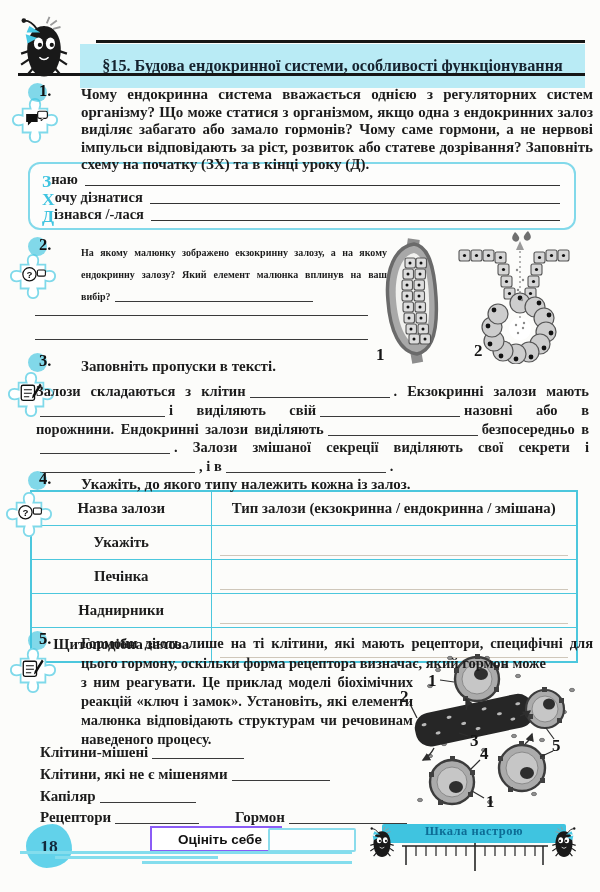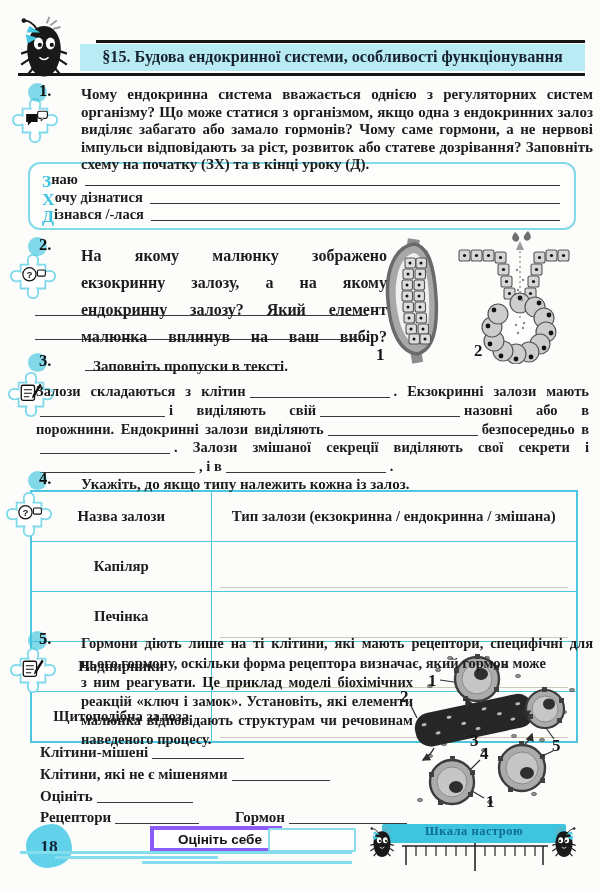--- a/index.html
+++ b/index.html
@@ -6,21 +6,21 @@
     --accent:#3fc4e0; --highlight:#b9ebf5; --title-text:#16232f;
     --table-border:#4cc7dd; --band-text:#0d6c95; --blob:#62d2ea; --ink:#1c1c1c;
   }
   *{box-sizing:border-box;}
   body{margin:0;background:#888;font-family:"Liberation Serif","DejaVu Serif",serif;}
   #canvas{position:relative;width:600px;height:892px;background:#fcfcfa;margin:0 auto;overflow:hidden;color:var(--ink);}
   
   .mascot{position:absolute;left:16px;top:16px;z-index:3;}
   .rule-top{position:absolute;left:96px;top:40px;width:489px;height:2.5px;background:#161616;}
   .rule-bottom{position:absolute;left:18px;top:73px;width:567px;height:3px;background:#161616;}
-  .title-band{position:absolute;left:80px;top:44px;width:505px;height:27px;background:var(--highlight);
+  .title-band{position:absolute;left:80px;top:44px;width:505px;height:44px;background:var(--highlight);
     display:flex;align-items:center;justify-content:center;}
   .title-band .title{font-weight:700;font-size:16.2px;color:var(--title-text);white-space:nowrap;}
   
   .badge{position:absolute;left:28px;width:40px;height:20px;z-index:2;}
   .badge .dot{position:absolute;left:0;top:1px;width:19px;height:19px;border-radius:50%;background:var(--accent);opacity:.65;}
   .badge b{position:absolute;left:11px;top:-1px;font-size:16.5px;color:#111;}
   .picon{position:absolute;z-index:1;}
   .qglyph{font:700 11px "Liberation Sans",sans-serif;text-anchor:middle;fill:#111;}
   
   .qtext{position:absolute;margin:6px;font-weight:700;font-size:15px;line-height:17.6px;text-align:justify;color:var(--ink);z-index:2;}
@@ -28,35 +28,35 @@
   .ansline{position:absolute;height:1px;border-bottom:1.5px solid #3a3a3a;}
   
   .zhd{position:absolute;left:28px;top:162px;width:548px;height:68px;border:2.2px solid #82d9ea;border-radius:12px;
     padding:7px 14px 5px 12px;display:flex;flex-direction:column;justify-content:space-between;background:#fdfdfc;}
   .zrow{display:flex;align-items:flex-end;height:18px;font-weight:700;font-size:14.5px;}
   .zinit{color:var(--accent);font-size:17.5px;line-height:14px;font-weight:700;}
   .zline{flex:1;border-bottom:1.5px solid #333;margin-left:7px;margin-bottom:2px;}
   
   .gland-table{position:absolute;left:30px;top:490px;width:548px;border-collapse:collapse;table-layout:fixed;
     border:2.4px solid var(--table-border);font-weight:700;font-size:14.8px;}
-  .gland-table th,.gland-table td{border:1.6px solid var(--table-border);text-align:center;padding:16px 4px;}
+  .gland-table th,.gland-table td{border:1.6px solid var(--table-border);text-align:center;padding:8px 4px;}
   .gland-table th{height:21px;}
   .gland-table td{height:19.5px;}
   .gland-table .ans{position:relative;}
   .gland-table .ans::after{content:'';position:absolute;left:8px;right:8px;bottom:3px;border-bottom:1px solid #cfc7ba;}
   
   .f5{position:absolute;left:40px;font-weight:700;font-size:15px;white-space:nowrap;z-index:2;}
   
   .fig{position:absolute;z-index:1;}
   .figlabel2{font:700 17px "Liberation Serif",serif;fill:#161616;}
   
   .page-blob{position:absolute;left:26px;top:824px;width:46px;height:44px;background:var(--blob);
     border-radius:58% 42% 55% 45% / 50% 58% 42% 50%;display:flex;align-items:center;justify-content:center;
     font-weight:700;font-size:17.5px;color:#13293b;}
-  .selfcheck-label{position:absolute;left:150px;top:826px;width:132px;height:26px;border:4px solid #8b5cf6;background:#fff;
+  .selfcheck-label{position:absolute;left:150px;top:826px;width:132px;height:26px;border:2px solid #8b5cf6;background:#fff;
     display:flex;align-items:center;justify-content:center;font:700 13.5px "Liberation Sans",sans-serif;color:#111;padding-left:8px;}
   .selfcheck-input{position:absolute;left:268px;top:828px;width:88px;height:24px;border:2px solid #8adcec;background:#fdfdfd;border-radius:2px;}
   .decor-line{position:absolute;height:2.5px;background:#84dded;}
   .mood{position:absolute;left:368px;top:818px;width:212px;height:68px;}
   .mood-band{position:absolute;left:14px;top:6px;width:184px;height:19px;background:var(--accent);border-radius:2px;
     display:flex;align-items:flex-start;justify-content:center;z-index:1;}
   .mood-band span{font-weight:700;font-size:12.5px;color:var(--band-text);letter-spacing:.5px;}
   .mood-beetle{position:absolute;top:8px;z-index:2;}
   .mood-ruler{position:absolute;left:32px;top:25px;z-index:0;}
 </style>
@@ -129,21 +129,21 @@
   <div class="badge" style="top:236px">
       <i class="dot"></i>
       <b>2.</b>
     </div>
   <svg class="picon" style="left:10px;top:252px" width="46" height="50" viewBox="-2 2 52 54">
     <path d="M10,15 h9 c-2.5,-7 0.5,-11 5,-11 c4.5,0 7.5,4 5,11 h9 v8 c7,-2.5 11,0.5 11,5 c0,4.5 -4,7.5 -11,5 v9 h-9 c2.5,7 -0.5,11 -5,11 c-4.5,0 -7.5,-4 -5,-11 h-9 v-9 c-7,2.5 -11,-0.5 -11,-5 c0,-4.5 4,-7.5 11,-5 z" fill="#fff" stroke="#7fd9ea" stroke-width="2"></path>
     <circle cx="20" cy="26" r="7.5" fill="#fff" stroke="#111" stroke-width="1.4"></circle>
     <text class="qglyph" x="20" y="30">?</text>
     <rect x="29" y="21" width="9" height="7" rx="1.5" fill="#fff" stroke="#111" stroke-width="1.2"></rect>
   </svg>
-  <p class="qtext" style="left:75px;top:236px;width:306px;font-size:16px;line-height:27px"><span>На якому малюнку зображено екзокринну залозу, а на якому ендокринну залозу? Який елемент малюнка вплинув на ваш вибір?</span><span class="bl" style="width:198px"></span></p>
+  <p class="qtext" style="left:75px;top:236px;width:306px;font-size:10px;line-height:22px"><span>На якому малюнку зображено екзокринну залозу, а на якому ендокринну залозу? Який елемент малюнка вплинув на ваш вибір?</span><span class="bl" style="width:198px"></span></p>
   <div class="ansline" style="left:35px;top:315px;width:333px"></div>
   <div class="ansline" style="left:35px;top:339px;width:333px"></div>
 
   <svg class="fig" style="left:374px;top:238px" width="80" height="126" viewBox="0 0 80 126">
     <rect x="33" y="1" width="12" height="12" fill="#8d8d8d" transform="rotate(8 39 7)"></rect>
     <rect x="37" y="112" width="11" height="13" fill="#8d8d8d" transform="rotate(-10 42 118)"></rect>
     <path d="M40,6 C21,9 11,32 14,63 C16,93 26,114 43,116 C58,113 64,92 62,59 C60,27 54,8 40,6 Z" fill="#a8a8a8" stroke="#6a6a6a" stroke-width="3.5"></path>
     <path d="M40,15 C28,17 20,36 22,62 C24,86 31,104 42,106 C52,104 56,88 55,60 C54,34 49,17 40,15 Z" fill="#f1f1ef"></path>
     <g fill="#dcdcdc" stroke="#555" stroke-width="1.1">
       <rect x="31" y="20" width="10.5" height="10" rx="2"></rect>
@@ -262,42 +262,42 @@
   <div class="badge" style="top:352px">
       <i class="dot"></i>
       <b>3.</b>
     </div>
   <svg class="picon" style="left:8px;top:370px" width="46" height="50" viewBox="-2 2 52 54">
     <path d="M10,15 h9 c-2.5,-7 0.5,-11 5,-11 c4.5,0 7.5,4 5,11 h9 v8 c7,-2.5 11,0.5 11,5 c0,4.5 -4,7.5 -11,5 v9 h-9 c2.5,7 -0.5,11 -5,11 c-4.5,0 -7.5,-4 -5,-11 h-9 v-9 c-7,2.5 -11,-0.5 -11,-5 c0,-4.5 4,-7.5 11,-5 z" fill="#fff" stroke="#7fd9ea" stroke-width="2"></path>
     <rect x="13" y="18" width="15" height="17" rx="2" fill="#fff" stroke="#111" stroke-width="1.5"></rect>
     <path d="M16,23 h9 M16,27 h9 M16,31 h6" stroke="#111" stroke-width="1.2"></path>
     <path d="M34,16 l-8,13 l-1,4 l3,-2 l8,-13 z" fill="#111"></path>
   </svg>
-  <p class="qtext" style="left:87px;top:352px;width:420px">Заповніть пропуски в тексті.</p>
+  <p class="qtext" style="left:75px;top:352px;width:420px">Заповніть пропуски в тексті.</p>
   <p class="qtext" style="left:30px;top:376px;width:553px;font-size:14.5px;line-height:18.8px"><span>Залози складаються з клітин</span><span class="bl" style="width:140px"></span><span>. Екзокринні залози мають</span><span class="bl" style="width:125px"></span><span>і виділяють свій</span><span class="bl" style="width:140px"></span><span>назовні або в порожнини. Ендокринні залози виділяють</span><span class="bl" style="width:150px"></span><span>безпосередньо в</span><span class="bl" style="width:130px"></span><span>. Залози змішаної секреції виділяють свої секрети і</span><span class="bl" style="width:155px"></span><span>, і в</span><span class="bl" style="width:160px"></span><span>.</span></p>
 
   <div class="badge" style="top:470px">
       <i class="dot"></i>
       <b>4.</b>
     </div>
   <svg class="picon" style="left:6px;top:490px" width="46" height="50" viewBox="-2 2 52 54">
     <path d="M10,15 h9 c-2.5,-7 0.5,-11 5,-11 c4.5,0 7.5,4 5,11 h9 v8 c7,-2.5 11,0.5 11,5 c0,4.5 -4,7.5 -11,5 v9 h-9 c2.5,7 -0.5,11 -5,11 c-4.5,0 -7.5,-4 -5,-11 h-9 v-9 c-7,2.5 -11,-0.5 -11,-5 c0,-4.5 4,-7.5 11,-5 z" fill="#fff" stroke="#7fd9ea" stroke-width="2"></path>
     <circle cx="20" cy="26" r="7.5" fill="#fff" stroke="#111" stroke-width="1.4"></circle>
     <text class="qglyph" x="20" y="30">?</text>
     <rect x="29" y="21" width="9" height="7" rx="1.5" fill="#fff" stroke="#111" stroke-width="1.2"></rect>
   </svg>
-  <p class="qtext" style="left:75px;top:470px;width:460px">Укажіть, до якщо типу належить кожна із залоз.</p>
+  <p class="qtext" style="left:75px;top:470px;width:460px">Укажіть, до якого типу належить кожна із залоз.</p>
   <table class="gland-table">
     <tbody>
         <tr>
       <th style="width:180px">Назва залози</th>
       <th>Тип залози (екзокринна / ендокринна / змішана)</th>
     </tr>
     <tr>
-          <td>Капіляр</td>
+          <td>Укажіть</td>
           <td class="ans"></td>
         </tr>
     <tr>
           <td>Печінка</td>
           <td class="ans"></td>
         </tr>
     <tr>
           <td>Наднирники</td>
           <td class="ans"></td>
         </tr>
@@ -316,21 +316,21 @@
     <path d="M10,15 h9 c-2.5,-7 0.5,-11 5,-11 c4.5,0 7.5,4 5,11 h9 v8 c7,-2.5 11,0.5 11,5 c0,4.5 -4,7.5 -11,5 v9 h-9 c2.5,7 -0.5,11 -5,11 c-4.5,0 -7.5,-4 -5,-11 h-9 v-9 c-7,2.5 -11,-0.5 -11,-5 c0,-4.5 4,-7.5 11,-5 z" fill="#fff" stroke="#7fd9ea" stroke-width="2"></path>
     <rect x="13" y="18" width="15" height="17" rx="2" fill="#fff" stroke="#111" stroke-width="1.5"></rect>
     <path d="M16,23 h9 M16,27 h9 M16,31 h6" stroke="#111" stroke-width="1.2"></path>
     <path d="M34,16 l-8,13 l-1,4 l3,-2 l8,-13 z" fill="#111"></path>
   </svg>
   <p class="qtext" style="left:75px;top:628px;width:512px;font-size:14.5px;line-height:19.5px">Гормони діють лише на ті клітини, які мають рецептори, специфічні для цього гормону, оскільки форма рецептора визначає, який гормон може</p>
   <p class="qtext" style="left:75px;top:667px;width:332px;font-size:14.5px;line-height:19px">з ним реагувати. Це приклад моделі біохімічних реакцій «ключ і замок». Установіть, які елементи малюнка відповідають структурам чи речовинам наведеного процесу.</p>
 
   <div class="f5" style="top:744px"><span>Клітини-мішені</span><span class="bl" style="width:92px"></span></div>
   <div class="f5" style="top:766px"><span>Клітини, які не є мішенями</span><span class="bl" style="width:98px"></span></div>
-  <div class="f5" style="top:788px"><span>Оцініть</span><span class="bl" style="width:96px"></span></div>
+  <div class="f5" style="top:788px"><span>Капіляр</span><span class="bl" style="width:96px"></span></div>
   <div class="f5" style="top:809px"><span>Рецептори</span><span class="bl" style="width:84px"></span></div>
   <div class="f5" style="top:809px;left:235px"><span>Гормон</span><span class="bl" style="width:118px"></span></div>
 
   <svg class="fig" style="left:392px;top:652px" width="212" height="170" viewBox="0 0 212 170">
     <g fill="#909090" stroke="#4a4a4a" stroke-width="0.6">
       <ellipse cx="95" cy="6" rx="2.6" ry="1.7"></ellipse>
         <ellipse cx="113" cy="14" rx="2.6" ry="1.7"></ellipse>
         <ellipse cx="126" cy="24" rx="2.6" ry="1.7"></ellipse>
       <ellipse cx="58" cy="6" rx="2.6" ry="1.7"></ellipse>
         <ellipse cx="46" cy="18" rx="2.6" ry="1.7"></ellipse>

